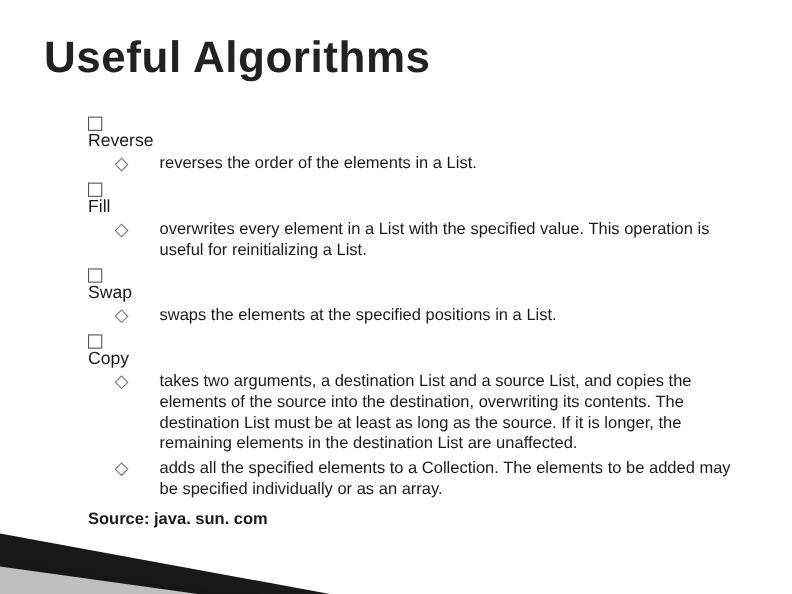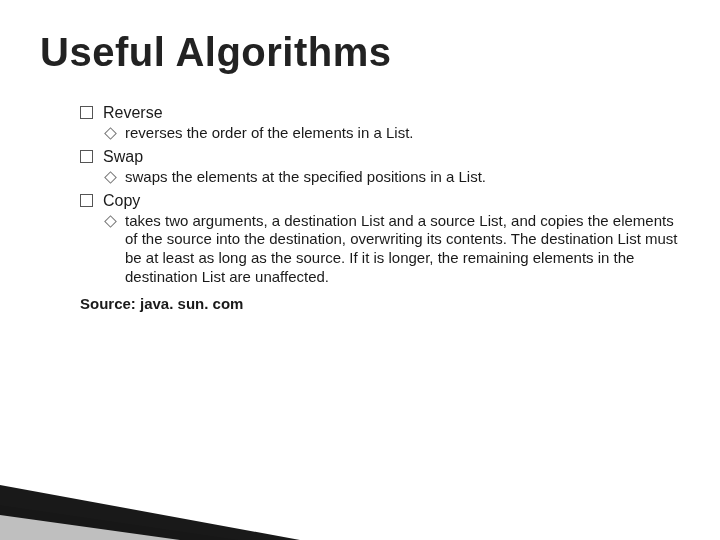--- a/index.html
+++ b/index.html
@@ -31,38 +31,40 @@
     padding-left: 40px;
     font-size: 15px;
     line-height: 1.25;
   }
   .item {
     margin-bottom: 4px;
   }
   .item-head {
     display: flex;
     align-items: flex-start;
+    flex-direction: column;
   }
   .checkbox {
     display: inline-block;
     width: 11px;
     height: 11px;
     border: 1px solid #555;
     margin-right: 10px;
     margin-top: 3px;
     flex: 0 0 auto;
   }
   .item-label {
     font-size: 16px;
   }
   .sub {
     display: flex;
     align-items: flex-start;
     padding-left: 26px;
     margin-top: 1px;
+    gap: 20px;
   }
   .sub-mark {
     display: inline-block;
     width: 7px;
     height: 7px;
     border: 1px solid #777;
     transform: rotate(45deg);
     margin-right: 10px;
     margin-top: 5px;
     flex: 0 0 auto;
@@ -98,20 +100,30 @@
       <div class="item-head">
         <span class="checkbox"></span>
         <span class="item-label">Reverse</span>
       </div>
       <div class="sub">
         <span class="sub-mark"></span>
         <span class="sub-text">reverses the order of the elements in a List.</span>
       </div>
     </div>
 
+    <div class="item">
+      <div class="item-head">
+        <span class="checkbox"></span>
+        <span class="item-label">Fill</span>
+      </div>
+      <div class="sub">
+        <span class="sub-mark"></span>
+        <span class="sub-text"> overwrites every element in a List with the specified value. This operation is useful for reinitializing a List.</span>
+      </div>
+    </div>
 
     <div class="item">
       <div class="item-head">
         <span class="checkbox"></span>
         <span class="item-label">Swap</span>
       </div>
       <div class="sub">
         <span class="sub-mark"></span>
         <span class="sub-text">swaps the elements at the specified positions in a List.</span>
       </div>
@@ -122,20 +134,24 @@
         <span class="checkbox"></span>
         <span class="item-label">Copy</span>
       </div>
       <div class="sub">
         <span class="sub-mark"></span>
         <span class="sub-text">takes two arguments, a destination List and a source List, and copies the elements of the source into the destination, overwriting its contents. The destination List must be at least as long as the source. If it is longer, the remaining elements in the destination List are unaffected.</span>
       </div>
     </div>
 
     <div class="item">
+      <div class="sub">
+        <span class="sub-mark"></span>
+        <span class="sub-text">adds all the specified elements to a Collection. The elements to be added may be specified individually or as an array.</span>
+      </div>
     </div>
 
     <div class="source">Source: java. sun. com</div>
 
   </div>
 
   <svg class="wedge" viewBox="0 0 300 70" preserveAspectRatio="none">
     <polygon points="0,70 0,35 240,70" fill="#e6e6e6"></polygon>
     <polygon points="0,70 0,15 300,70" fill="#000" opacity="0.9"></polygon>
     <polygon points="0,70 0,45 180,70" fill="#bfbfbf"></polygon>

